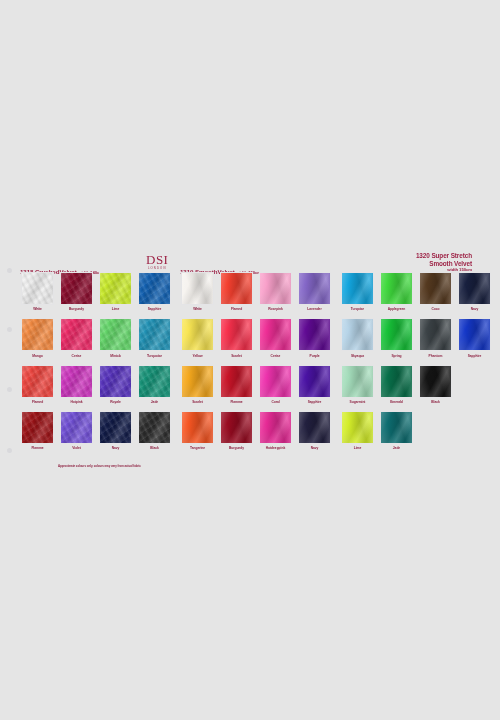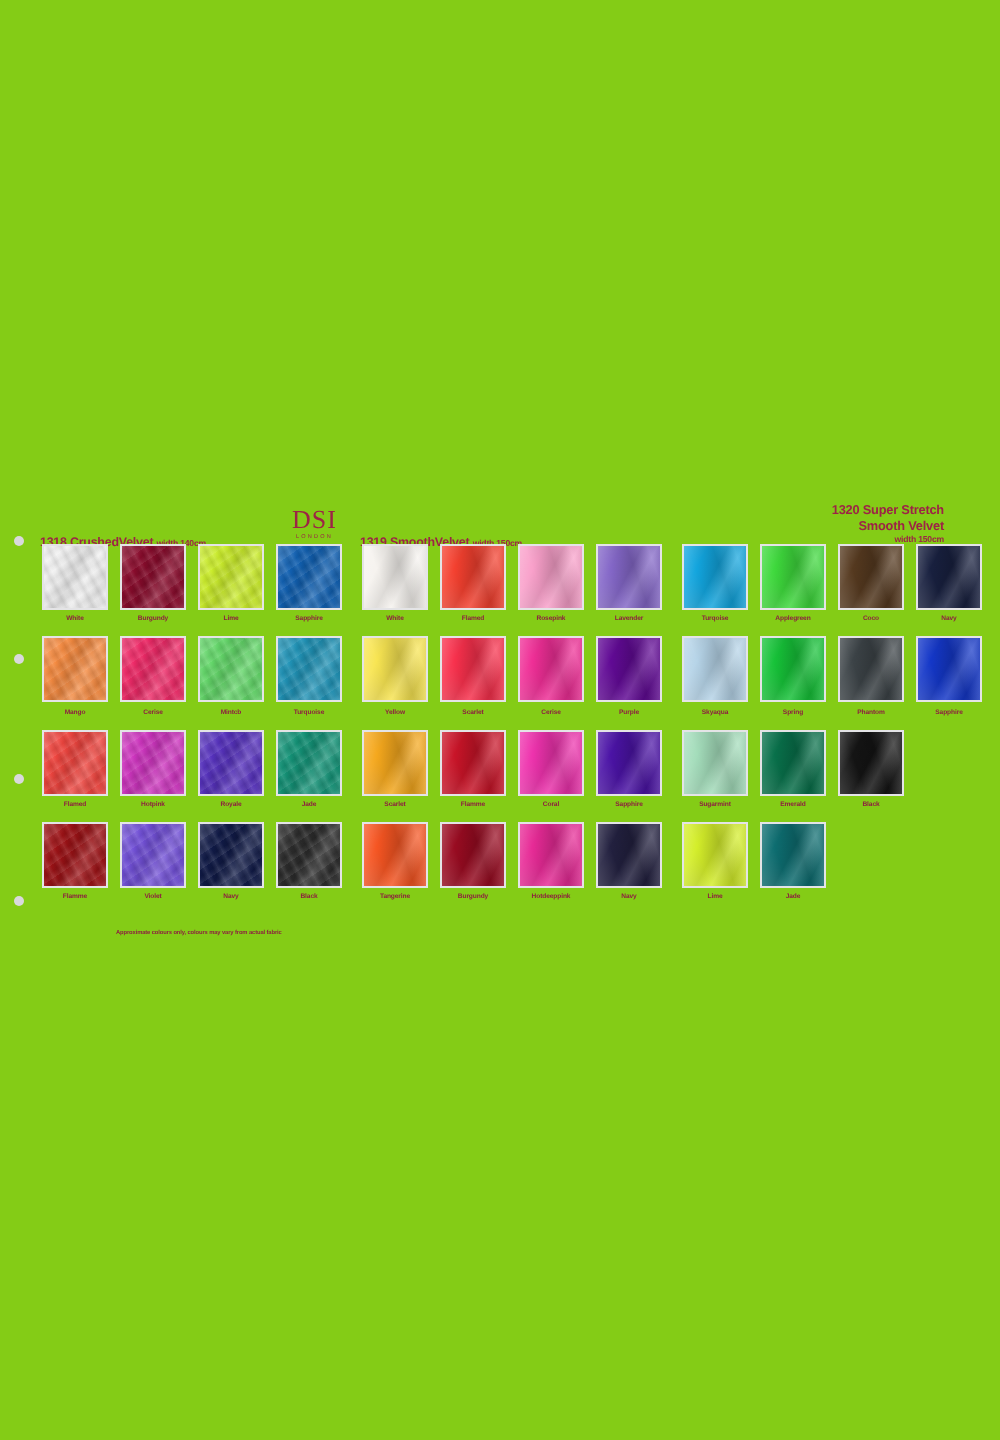--- a/index.html
+++ b/index.html
@@ -9,21 +9,21 @@
     height: 720px;
     background: #ffffff;
     font-family: "Liberation Sans", sans-serif;
     overflow: hidden;
   }
 
   #page {
     position: relative;
     width: 500px;
     height: 720px;
-    background: #84cc16;
+    background: #e5e5e5;
   }
 
   
   .hole {
     position: absolute;
     left: 7px;
     width: 5px;
     height: 5px;
     border-radius: 50%;
     background: #d9d9dc;

